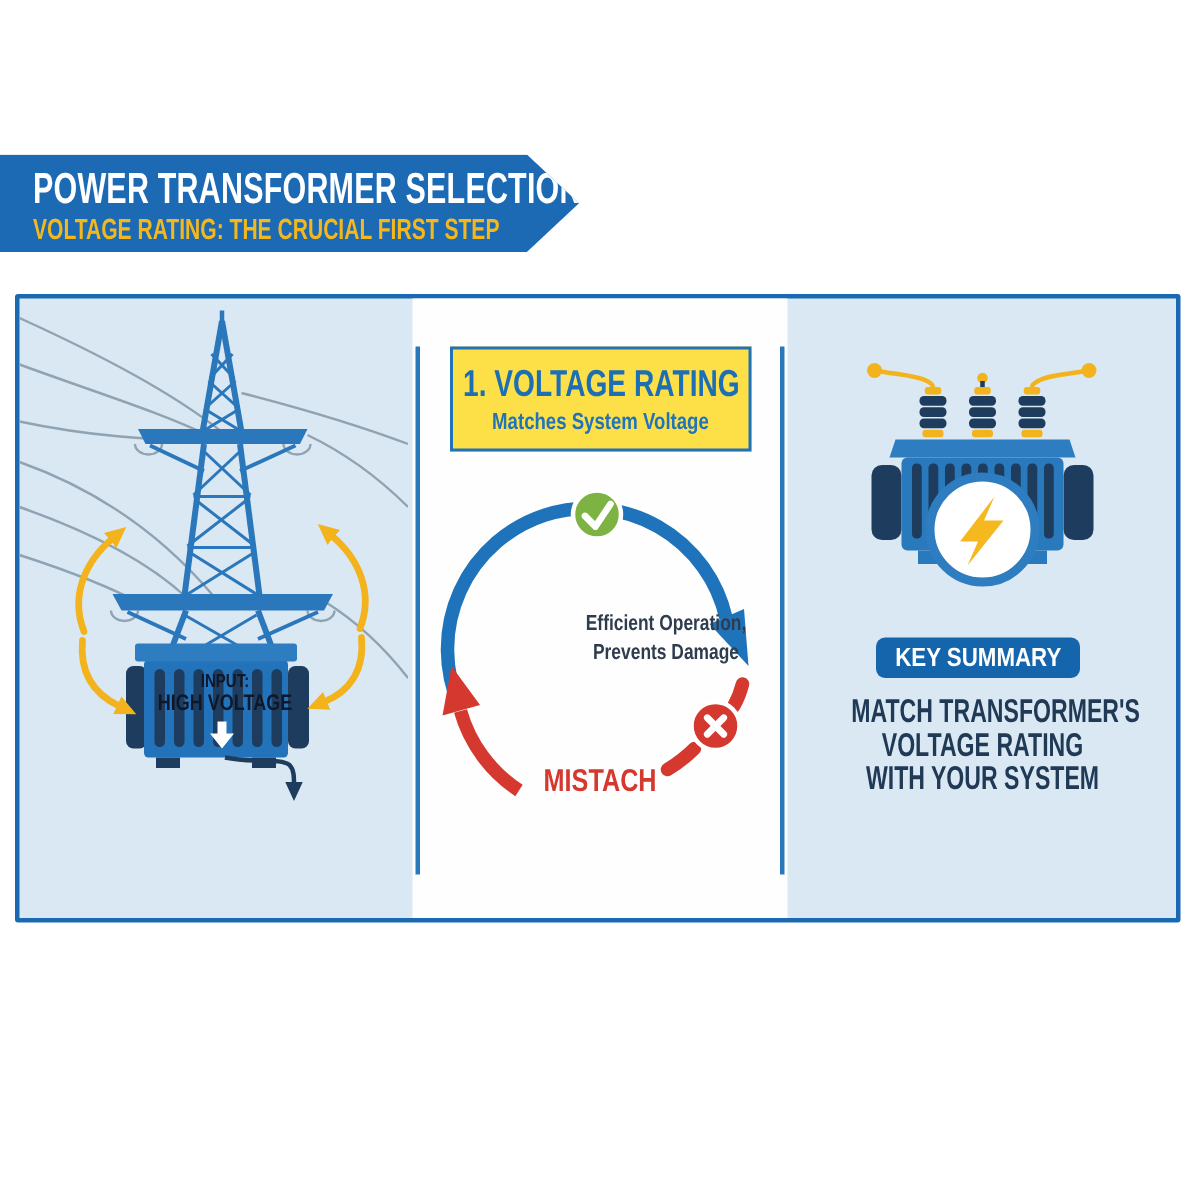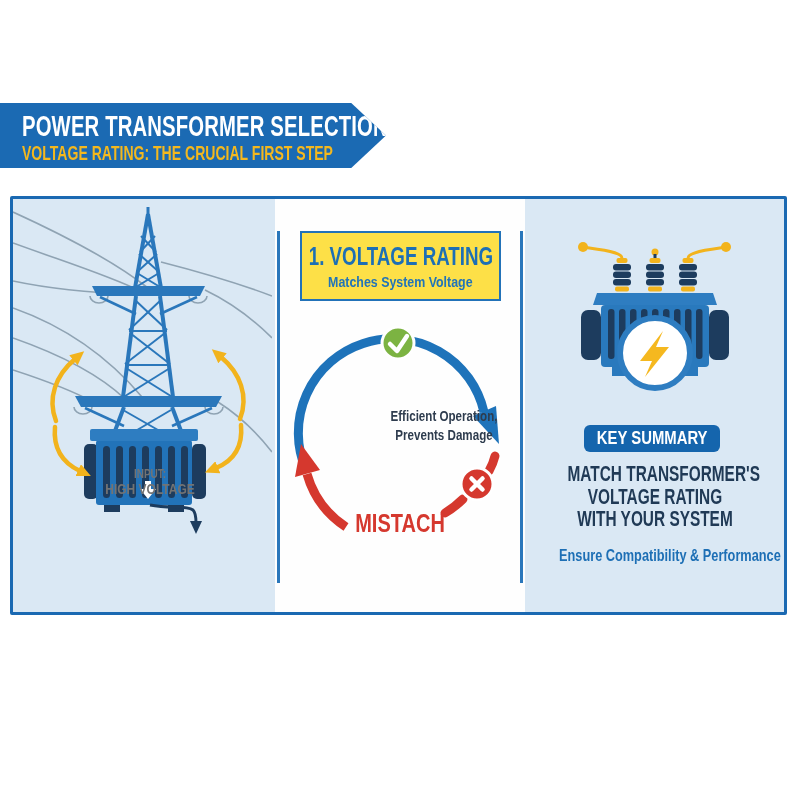--- a/index.html
+++ b/index.html
@@ -27,32 +27,32 @@
   .white-panel{position:absolute;left:275px;top:199px;width:250px;height:413px;background:#fefefe;}
   .vline{position:absolute;top:231px;width:3px;height:352px;background:#2a77bb;}
 
   .hdr-box{position:absolute;left:300px;top:231px;width:197px;height:66px;background:#fde047;
            border:2.5px solid #2272b8;display:flex;flex-direction:column;align-items:center;
            justify-content:center;gap:2px;}
   .hdr-title{font-size:25px;font-weight:800;color:#1d6fb5;white-space:nowrap;}
   .hdr-sub{font-size:15.5px;font-weight:700;color:#2174b9;white-space:nowrap;}
 
   .cm-label{left:275px;top:378px;width:250px;font-size:21.5px;font-weight:800;color:#1d71b8;}
-  .mm-label{left:275px;top:509px;width:250px;font-size:25px;font-weight:800;color:#d5382e;}
+  .mm-label{left:275px;top:509px;width:250px;font-size:21px;font-weight:800;color:#d5382e;}
   .desc{left:275px;width:250px;font-size:14.5px;line-height:19px;font-weight:700;color:#2e3c4e;margin-left:44px;}
 
   .badge{position:absolute;left:584px;top:425px;width:136px;height:27px;background:#1565ad;
          border-radius:6px;display:flex;align-items:center;justify-content:center;}
   .badge-label{font-size:17.5px;font-weight:800;color:#ffffff;white-space:nowrap;
                transform:scaleX(.85);transform-origin:center;}
   .summary{left:530px;top:463px;width:250px;font-size:22px;line-height:22.5px;font-weight:700;
            color:#203a56;}
   .footnote{left:527px;top:546px;width:256px;font-size:17px;font-weight:800;color:#1d6fb5;}
 
-  .input-lbl{left:85px;top:468px;width:130px;color:#737373;font-weight:800;}
+  .input-lbl{left:85px;top:448px;width:130px;color:#0f172a;font-weight:800;}
   .input-l1{font-size:12.5px;line-height:13px;}
   .input-l2{font-size:15px;line-height:16px;}
   .out-lbl{left:130px;top:536px;width:132px;color:#1e3a5f;font-weight:800;}
   .out-l1{font-size:13px;line-height:14.5px;}
   .out-l2{font-size:14.5px;line-height:16px;}
 </style>
 </head>
 <body>
 
 <div class="stage">
@@ -256,17 +256,14 @@
   </svg>
 
   <div class="badge">
     <div class="badge-label">KEY SUMMARY</div>
   </div>
   <div class="txt center summary">
     <div class="nowrap sqz70">MATCH TRANSFORMER'S</div>
     <div class="nowrap sqz70">VOLTAGE RATING</div>
     <div class="nowrap sqz70">WITH YOUR SYSTEM</div>
   </div>
-  <div class="txt center footnote">
-    <div class="nowrap sqz75">Ensure Compatibility &amp; Performance</div>
-  </div>
 
 </div>
 
 </body></html>

